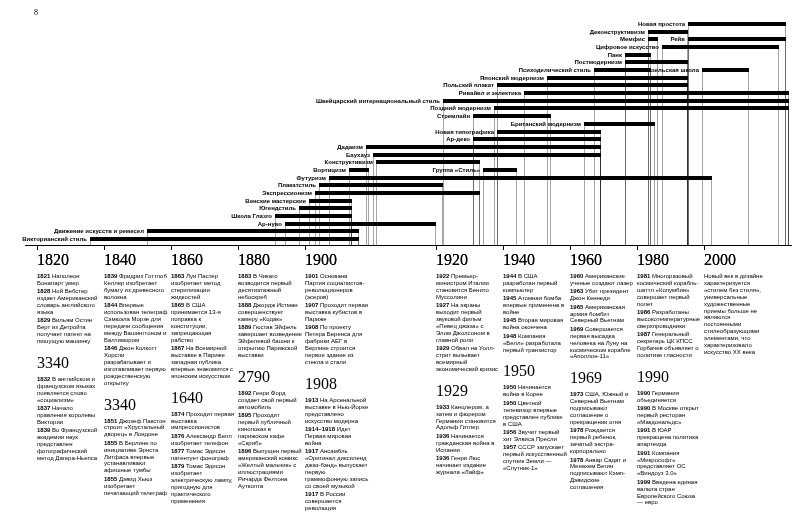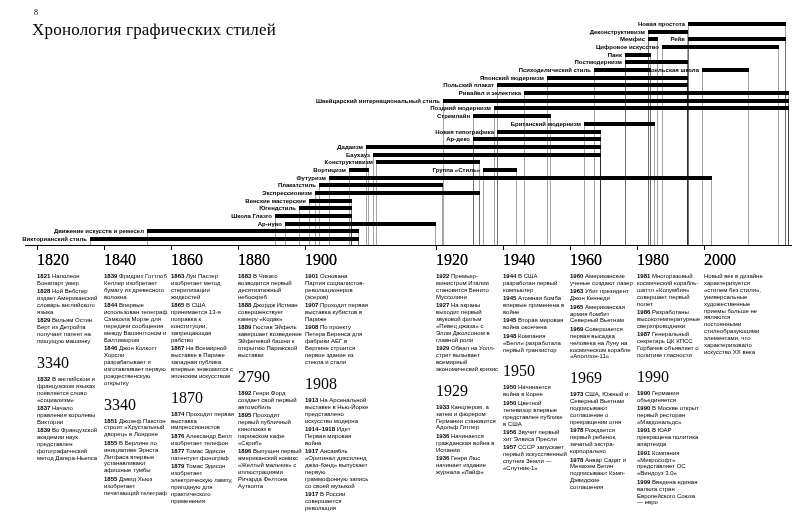--- a/index.html
+++ b/index.html
@@ -18,21 +18,20 @@
   .col .dhead{font:400 16px "Liberation Serif",serif;margin:0 0 4px}
   .col .dhead.sub{margin-top:9px}
   .col p{margin:0 0 1.5px;overflow-wrap:break-word}
   .col b{font-weight:700}
 </style>
 </head>
 <body>
 
 <div id="page">
   <div class="page-num">8</div>
-  <h1 class="title" style="font-weight:400;margin:0">Хронология графических стилей</h1>
   <div id="chart">
       <div class="drop" style="left: 688px; top: 26px; height: 219px;"></div>
       <div class="drop" style="left: 785px; top: 26px; height: 219px;"></div>
       <div class="drop" style="left: 648px; top: 34px; height: 211px;"></div>
       <div class="drop" style="left: 687px; top: 34px; height: 211px;"></div>
       <div class="drop" style="left: 648px; top: 41px; height: 204px;"></div>
       <div class="drop" style="left: 657px; top: 41px; height: 204px;"></div>
       <div class="drop" style="left: 688px; top: 41px; height: 204px;"></div>
       <div class="drop" style="left: 785px; top: 41px; height: 204px;"></div>
       <div class="drop" style="left: 662px; top: 49px; height: 196px;"></div>
@@ -196,21 +195,21 @@
         <div class="dhead sub">3340</div>
         <p><b>1851 </b>Джозеф Пакстон строит «Хрустальный дворец» в Лондоне</p>
         <p><b>1855 </b>В Берлине по инициативе Эрнста Литфаса впервые устанавливают афишные тумбы</p>
         <p><b>1855 </b>Дэвид Хьюз изобретает печатающий телеграф</p>
       </div>
       <div class="col" style="left: 171px; top: 251px; width: 64px;">
         <div class="dhead">1860</div>
         <p><b>1863 </b>Луи Пастер изобретает метод стерилизации жидкостей</p>
         <p><b>1865 </b>В США принимается 13-я поправка к конституции, запрещающая рабство</p>
         <p><b>1867 </b>На Всемирной выставке в Париже западная публика впервые знакомится с японским искусством</p>
-        <div class="dhead sub">1870</div>
+        <div class="dhead sub">1640</div>
         <p><b>1874 </b>Проходит первая выставка импрессионистов</p>
         <p><b>1876 </b>Александр Белл изобретает телефон</p>
         <p><b>1877 </b>Томас Эдисон патентует фонограф</p>
         <p><b>1879 </b>Томас Эдисон изобретает электрическую лампу, пригодную для практического применения</p>
       </div>
       <div class="col" style="left: 238px; top: 251px; width: 64px;">
         <div class="dhead">1880</div>
         <p><b>1883 </b>В Чикаго возводится первый десятиэтажный небоскреб</p>
         <p><b>1888 </b>Джордж Истман совершенствует камеру «Кодак»</p>
         <p><b>1889 </b>Гюстав Эйфель завершает возведение Эйфелевой башни к открытию Парижской выставки</p>

